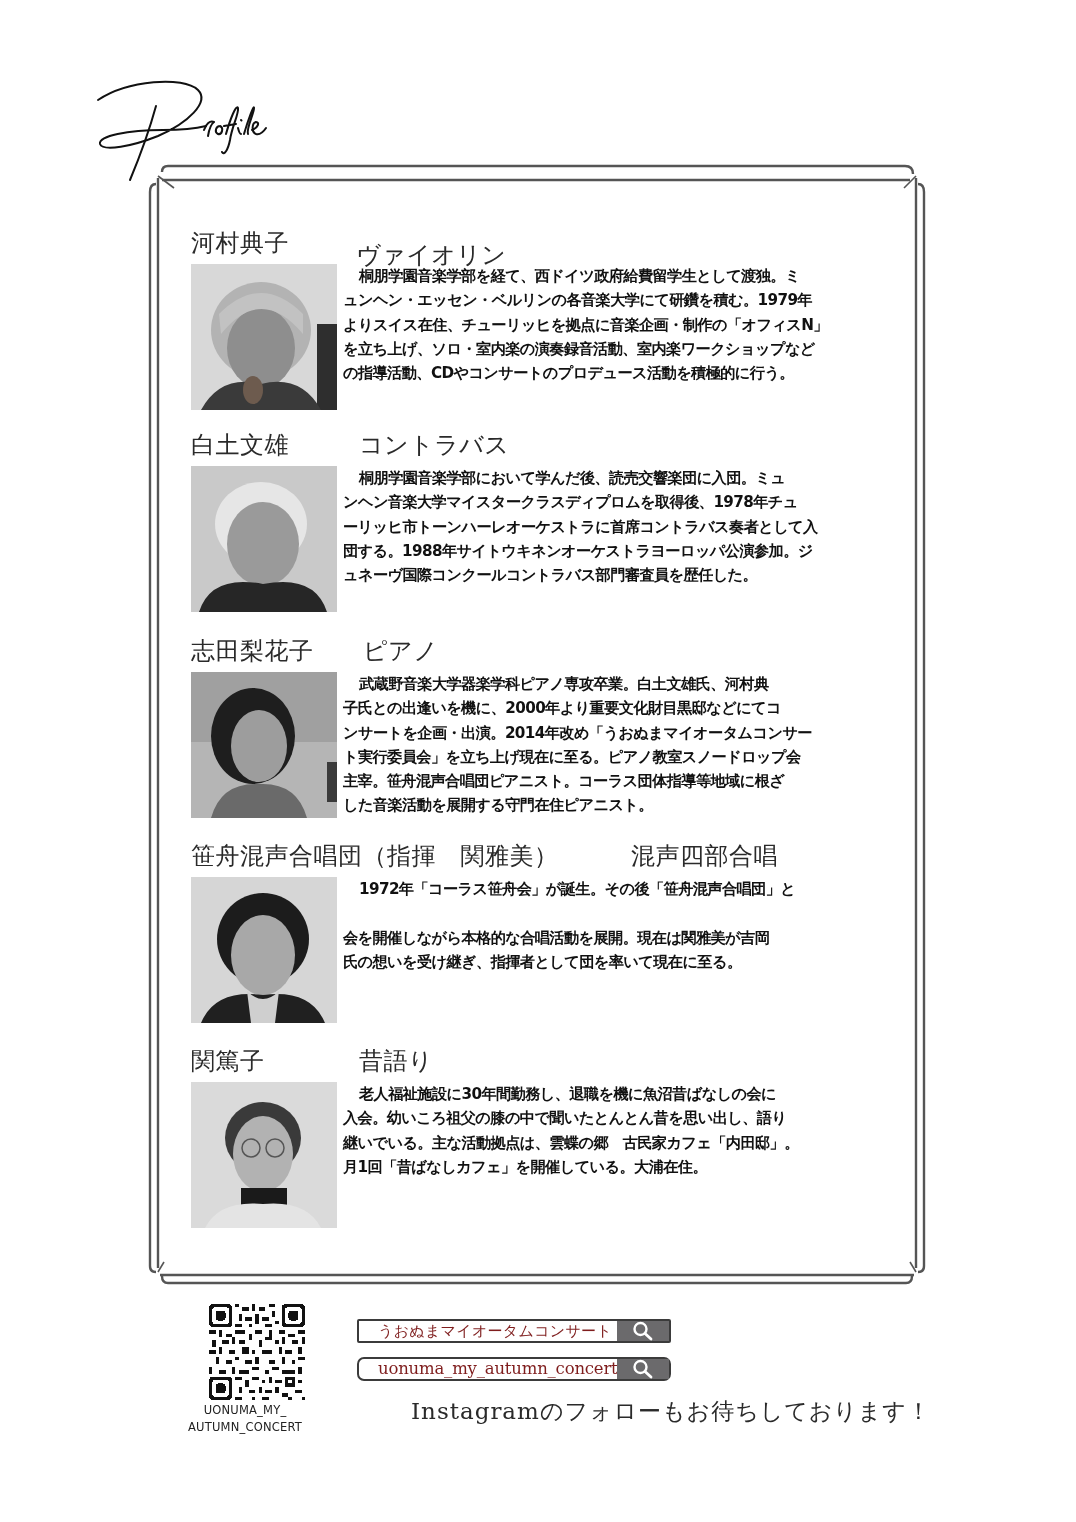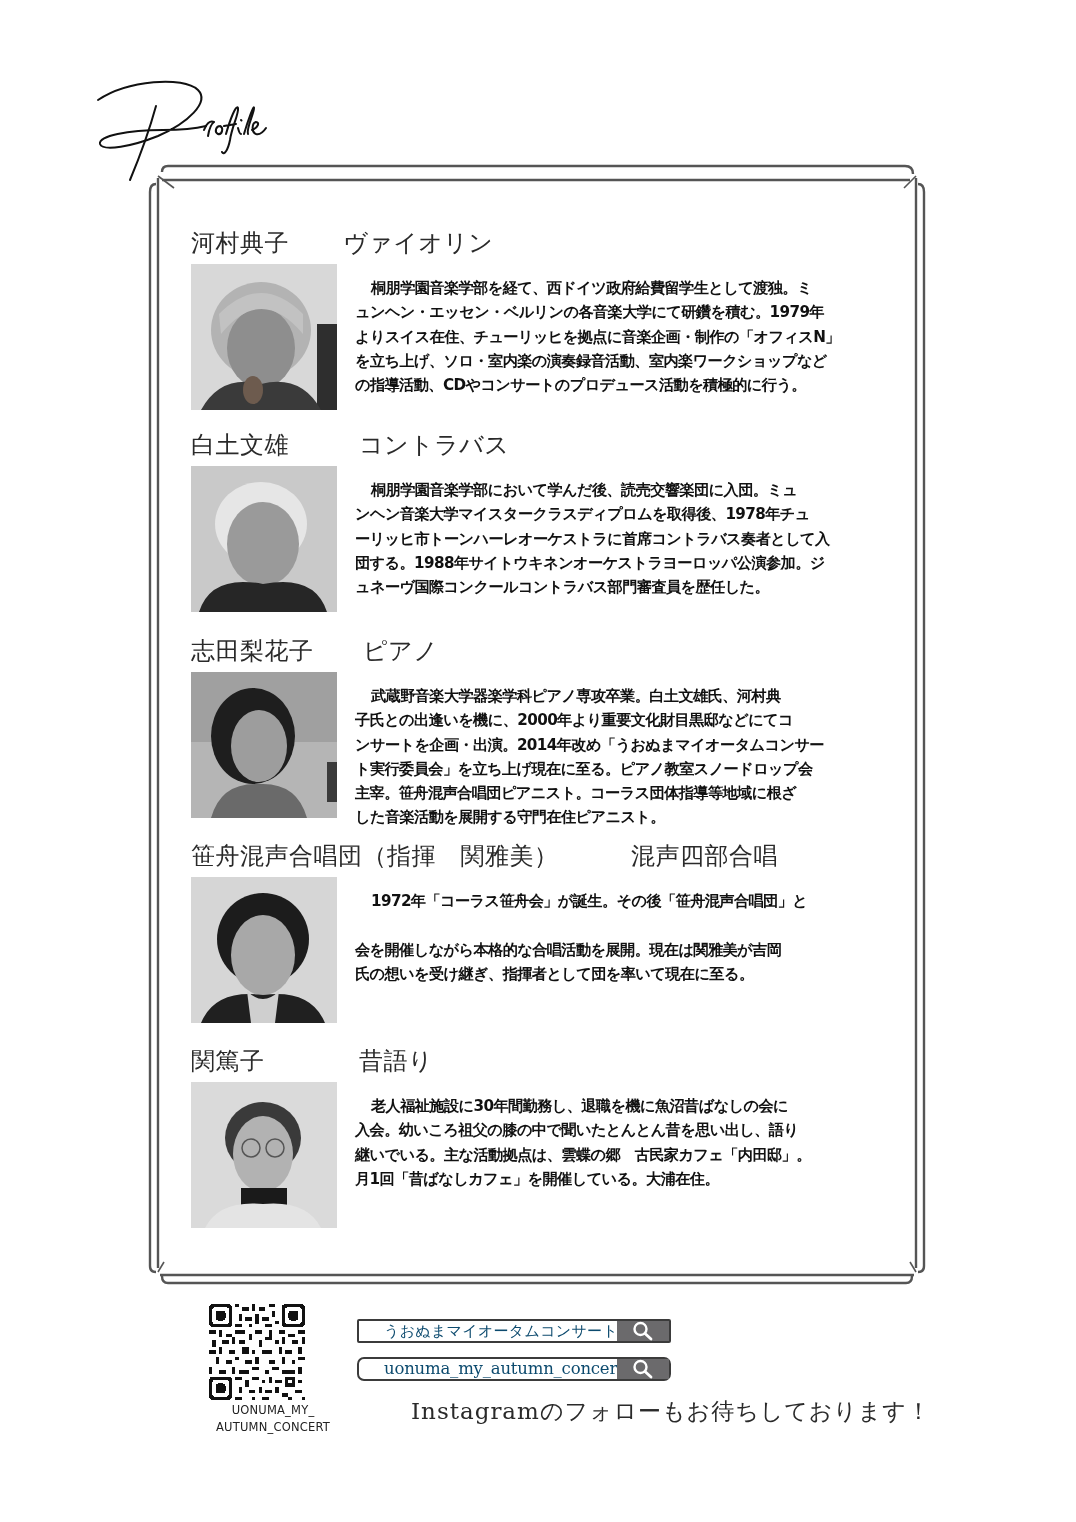--- a/index.html
+++ b/index.html
@@ -13,30 +13,30 @@
 
   .profile { position: absolute; left: 191px; width: 690px; }
   .profile-head { position: absolute; left: 0; top: 0; height: 34px; display: flex; align-items: center;
                   font-family: "DejaVu Serif", serif; font-size: 24px; font-weight: 400; color: #2a2a2a;
                   letter-spacing: 0.5px; white-space: nowrap; }
   .profile-name { display: inline-block; }
   .profile-role { position: absolute; top: 0; height: 34px; line-height: 34px; }
   .photo { position: absolute; left: 0; top: 38px; width: 146px; height: 146px; overflow: hidden; background: #cfcfcf; }
   .photo svg { width: 100%; height: 100%; display: block; }
   .bio { position: absolute; left: 152px; top: 38px; width: 530px; font-family: "DejaVu Sans", sans-serif;
-         font-size: 15.2px; line-height: 24.3px; font-weight: bold; color: #111; letter-spacing: -0.6px; margin: 12px; }
+         font-size: 15.2px; line-height: 24.3px; font-weight: bold; color: #111; letter-spacing: -0.6px; margin: 0; }
   .bio .indent { display: inline-block; width: 16px; }
 
   .qr { position: absolute; left: 209px; top: 1304px; width: 96px; height: 96px; }
-  .qr-caption { position: absolute; left: 208px; top: 1402px; width: 130px; text-align: center;
+  .qr-caption { position: absolute; left: 180px; top: 1402px; width: 130px; text-align: center;
                 font-family: "DejaVu Sans", sans-serif; font-size: 11.5px; line-height: 17px; color: #222; letter-spacing: 0.2px; }
 
   .search { position: absolute; left: 357px; width: 314px; height: 24px; border: 2px solid #3b3b3b;
             border-radius: 2px; display: flex; box-sizing: border-box; background: #fff; }
-  .search-text { flex: 1; padding-left: 25px; line-height: 20px; font-size: 15px; color: #0c4a6e;
+  .search-text { flex: 1; padding-left: 19px; line-height: 20px; font-size: 15px; color: #7f1d1d;
                  font-family: "DejaVu Serif", serif; white-space: nowrap; overflow: hidden; letter-spacing: 0.3px; }
   .search-btn { width: 52px; background: #6b6a6c; display: flex; align-items: center; justify-content: center; }
   .search-btn svg { width: 24px; height: 20px; }
 
   .insta { position: absolute; left: 411px; top: 1396px; font-family: "DejaVu Serif", serif; font-size: 23px;
            color: #2a2a2a; letter-spacing: 1px; white-space: nowrap; }
 </style>
 </head>
 <body>
 
@@ -76,21 +76,21 @@
     <path d="M158 176 L 174 188" stroke-width="1.6"></path>
     <path d="M916 176 L 904 188" stroke-width="1.6"></path>
     <path d="M158 1272 L 164 1262" stroke-width="1.6"></path>
     <path d="M916 1272 L 910 1262" stroke-width="1.6"></path>
   </g>
 </svg>
 
 <section class="profile" style="top:226px;">
   <div class="profile-head">
     <span class="profile-name">河村典子</span>
-    <span class="profile-role" style="left:152px;">ヴァイオリン</span>
+    <span class="profile-role" style="left:165px;margin-top:12px;">ヴァイオリン</span>
   </div>
   <div class="photo">
     <svg viewBox="0 0 146 146">
       <rect width="146" height="146" fill="#d8d8d8"></rect>
       <rect x="126" y="60" width="20" height="86" fill="#2e2e2e"></rect>
       <ellipse cx="70" cy="66" rx="50" ry="48" fill="#b3b3b3"></ellipse>
       <ellipse cx="70" cy="84" rx="34" ry="40" fill="#8e8e8e"></ellipse>
       <path d="M30 70 Q 70 20 112 70 L 112 50 Q 70 8 28 50 Z" fill="#c2c2c2"></path>
       <path d="M10 146 Q 30 110 70 120 Q 110 110 130 146 Z" fill="#3a3a3a"></path>
       <ellipse cx="62" cy="126" rx="10" ry="14" fill="#6d5b4e"></ellipse>

